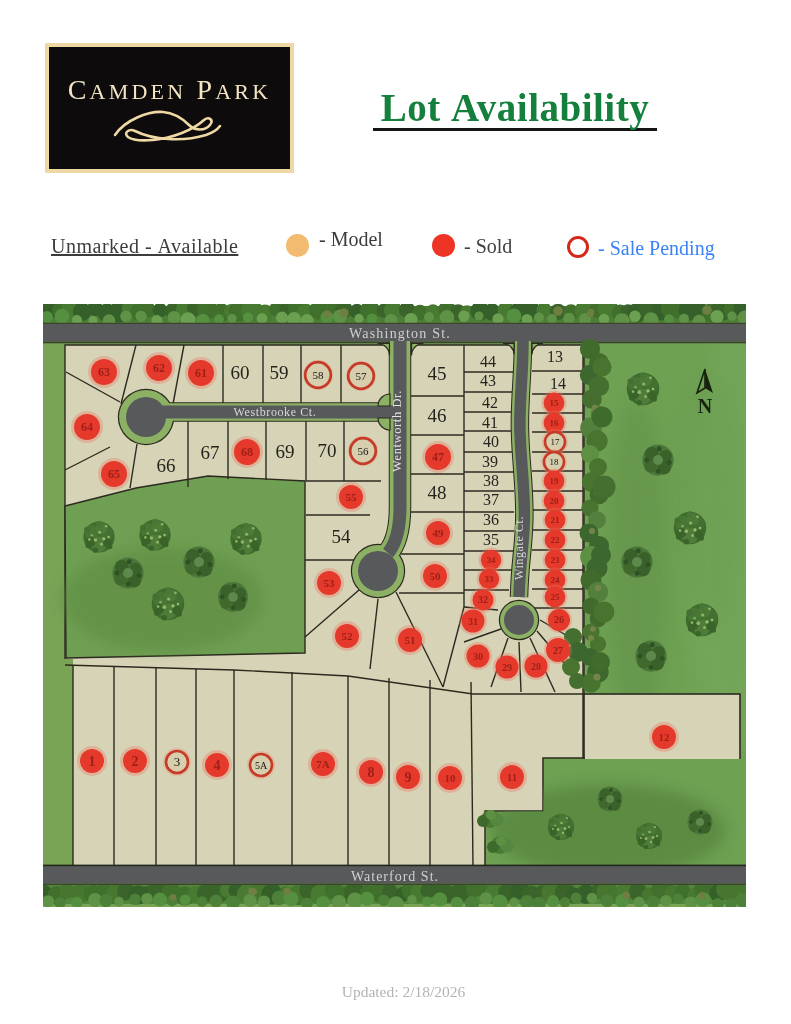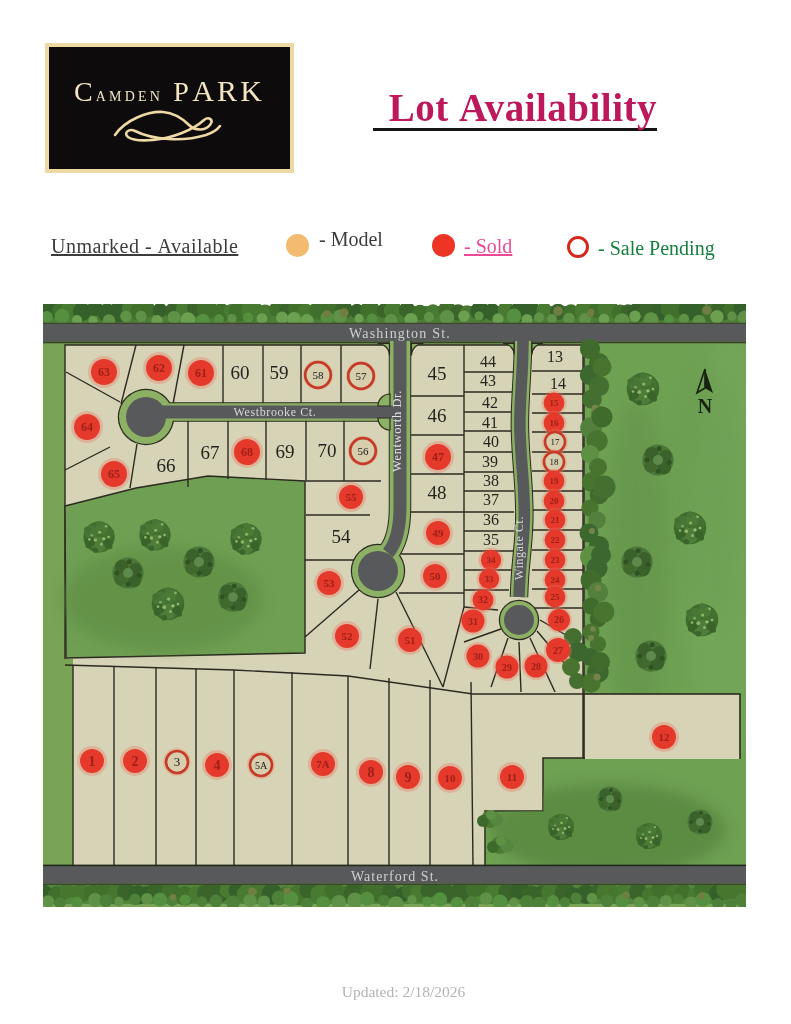--- a/index.html
+++ b/index.html
@@ -5,41 +5,41 @@
   html,body{margin:0;padding:0;}
   body{width:791px;height:1024px;background:#ffffff;position:relative;
        font-family:"Liberation Serif", serif;overflow:hidden;}
   .abs{position:absolute;}
 </style>
 </head>
 <body>
 
 <div class="abs" style="left:45px;top:43px;width:241px;height:122px;background:#0d0b0c;border:4px solid #eed9a4;"></div>
 
-<div class="abs" style="left:49px;top:74px;width:241px;text-align:center;color:#f3e5c2;font-family:'Liberation Serif',serif;font-size:28px;letter-spacing:3.2px;white-space:nowrap;">C<span style="font-size:14px;">AMDEN</span> P<span style="font-size:30px;">ARK</span></div>
+<div class="abs" style="left:49px;top:74px;width:241px;text-align:center;color:#f3e5c2;font-family:'Liberation Serif',serif;font-size:28px;letter-spacing:3.2px;white-space:nowrap;">C<span style="font-size:22px;">AMDEN</span> P<span style="font-size:22px;">ARK</span></div>
 
 <svg class="abs" style="left:113px;top:107px;" width="110" height="40" viewBox="0 0 110 40">
   <path d="M2,28 C12,13 35,4 50,5 C62,6 70,12 76,18 C82,24 92,24 97,18 C101,13 96,9 91,13 C80,23 60,31 40,33 C28,34 19,33 15,30 C10,26 16,21 22,24 C40,33 70,35 93,28 C99,26 104,23 107,19" fill="none" stroke="#eed9a4" stroke-width="2.6" stroke-linecap="round"></path>
 </svg>
 
-<div class="abs" style="left:373px;top:89px;width:284px;text-align:right;font-family:'Liberation Serif',serif;font-size:39px;line-height:37px;letter-spacing:0.5px;font-weight:bold;color:#be185d;border-bottom:3px solid #141414;padding-bottom:2px;">Lot&nbsp;Availability</div>
+<div class="abs" style="left:373px;top:89px;width:284px;text-align:center;font-family:'Liberation Serif',serif;font-size:39px;line-height:37px;letter-spacing:0.5px;font-weight:bold;color:#15803d;border-bottom:3px solid #141414;padding-bottom:2px;">Lot&nbsp;Availability</div>
 
 <div class="abs" style="left:51px;top:235px;font-size:20px;color:#3c3c3c;letter-spacing:0.5px;text-decoration:underline;">Unmarked&nbsp;-&nbsp;Available</div>
 
 <div class="abs" style="left:286px;top:234px;width:23px;height:23px;border-radius:50%;background:#f2bb70;"></div>
 
 <div class="abs" style="left:319px;top:228px;font-size:20px;color:#3c3c3c;">-&nbsp;Model</div>
 
 <div class="abs" style="left:432px;top:234px;width:23px;height:23px;border-radius:50%;background:#ee3425;"></div>
 
-<div class="abs" style="left:464px;top:235px;font-size:20px;color:#ec4899;text-decoration:underline;">-&nbsp;Sold</div>
+<div class="abs" style="left:464px;top:235px;font-size:20px;color:#404040;">-&nbsp;Sold</div>
 
 <div class="abs" style="left:567px;top:236px;width:16px;height:16px;border-radius:50%;background:#fff;border:3px solid #d5281b;"></div>
 
-<div class="abs" style="left:598px;top:237px;font-size:20px;color:#15803d;">-&nbsp;Sale&nbsp;Pending</div>
+<div class="abs" style="left:598px;top:237px;font-size:20px;color:#3b82f6;">-&nbsp;Sale&nbsp;Pending</div>
 
 <svg class="abs" style="left:43px;top:304px;" width="703" height="603" viewBox="0 -3 703 603">
 <defs>
   <filter id="soft" x="-40%" y="-40%" width="180%" height="180%">
         <feGaussianBlur stdDeviation="7"></feGaussianBlur>
       </filter>
   <filter id="soft2" x="-40%" y="-40%" width="180%" height="180%">
         <feGaussianBlur stdDeviation="10"></feGaussianBlur>
       </filter>
   <clipPath id="hedgeTop">

